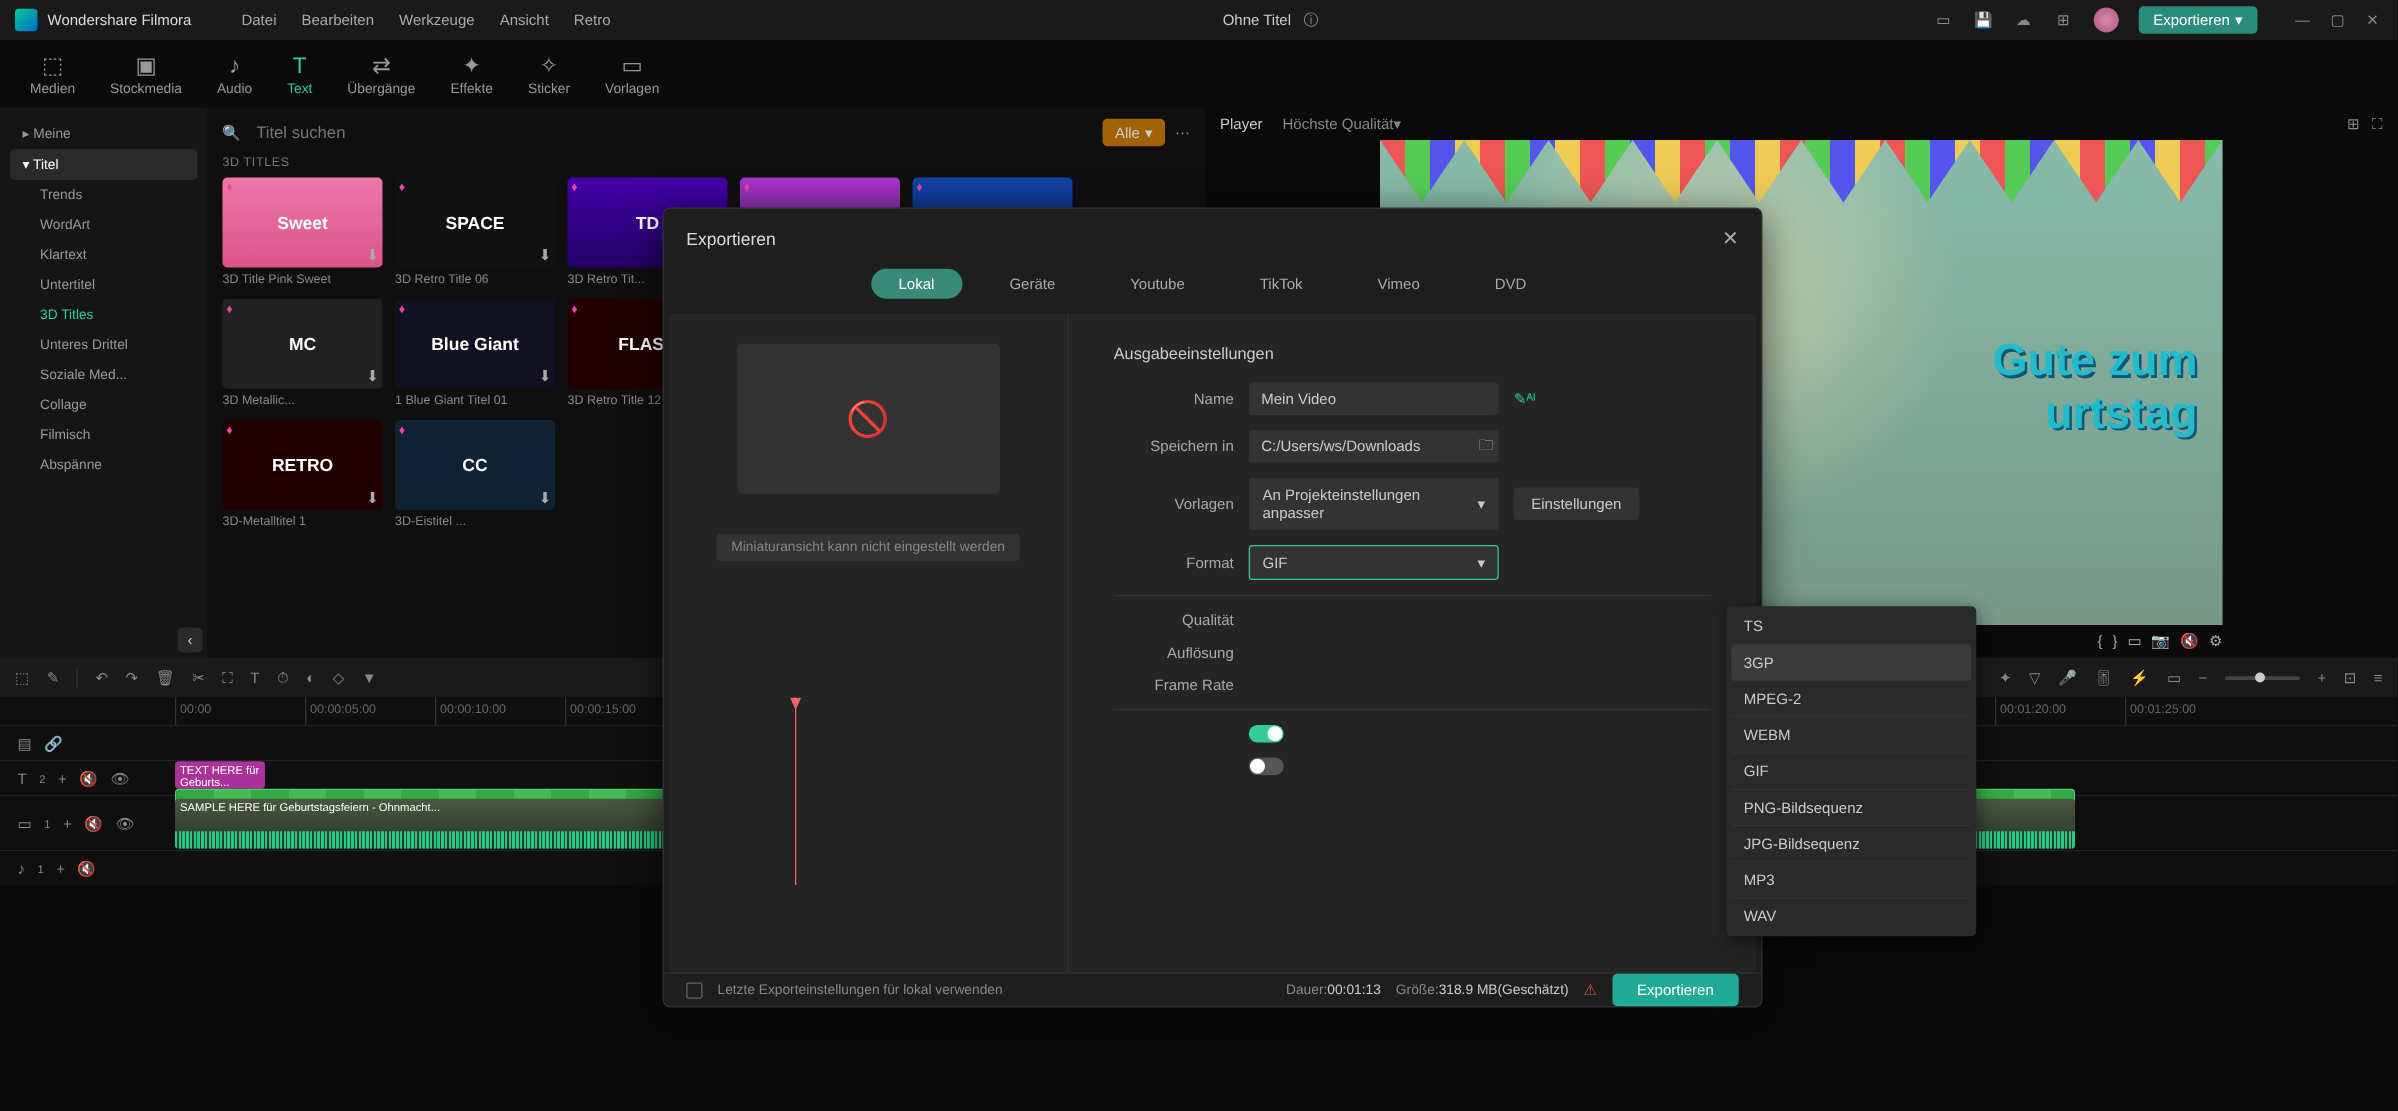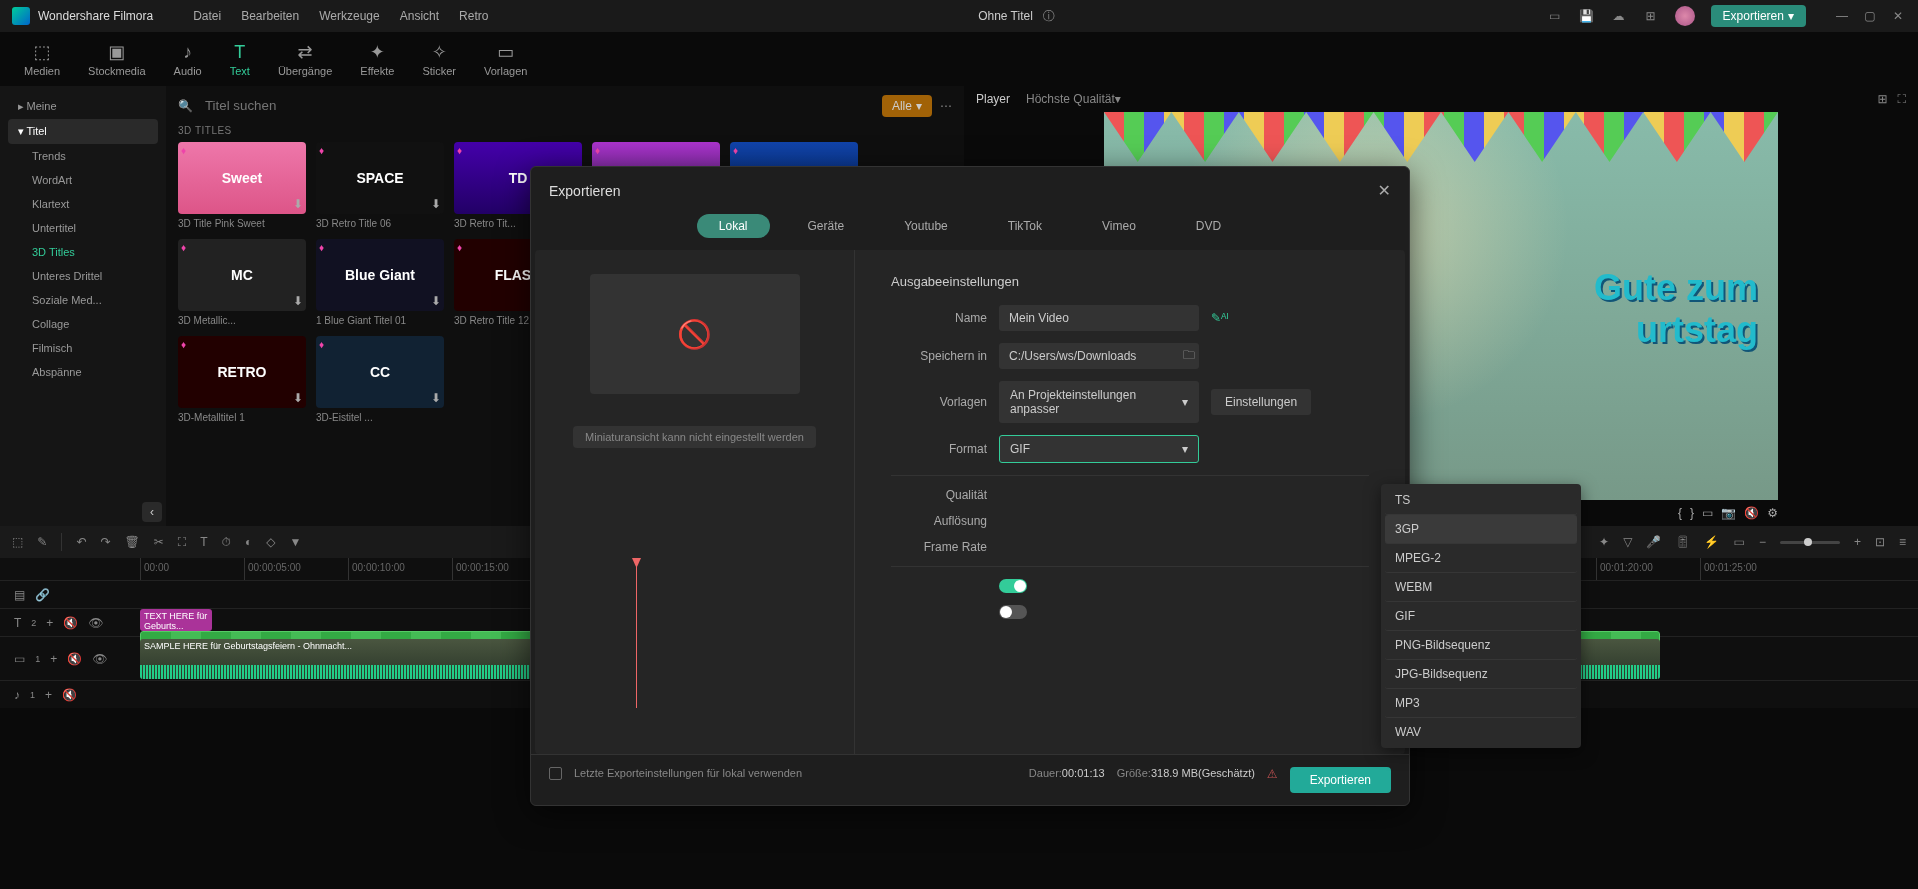--- a/index.html
+++ b/index.html
@@ -102,21 +102,21 @@
 .toggle.off { background: #555; }
 .toggle.off::after { right: auto; left: 1px; }
 
 
 .dropdown-list { position: absolute; left: 526px; top: 234px; width: 200px; background: #2a2a2a; border-radius: 4px; box-shadow: 0 4px 16px rgba(0,0,0,0.5); z-index: 200; padding: 2px 4px; }
 .dropdown-item { padding: 7px 10px; color: #ccc; font-size: 12px; cursor: pointer; border-radius: 3px; border-bottom: 1px solid #363636; }
 .dropdown-item:last-child { border-bottom: none; }
 .dropdown-item.highlighted { background: #3a3a3a; }
 
 
-.modal-footer { padding: 12px 18px; display: flex; gap: 12px; border-top: 1px solid #333; }
+.modal-footer { padding: 0 18px; display: flex; align-items: center; gap: 12px; border-top: 1px solid #333; }
 .checkbox { width: 13px; height: 13px; border: 1px solid #666; border-radius: 2px; }
 .footer-text { color: #888; font-size: 11px; }
 .footer-spacer { flex: 1; }
 .warn-icon { color: #c55; }
 .export-action { background: #2a9; color: #fff; padding: 6px 20px; border-radius: 4px; cursor: pointer; font-size: 12px; }
 </style>
 </head>
 <body>
 
 <div class="titlebar">

